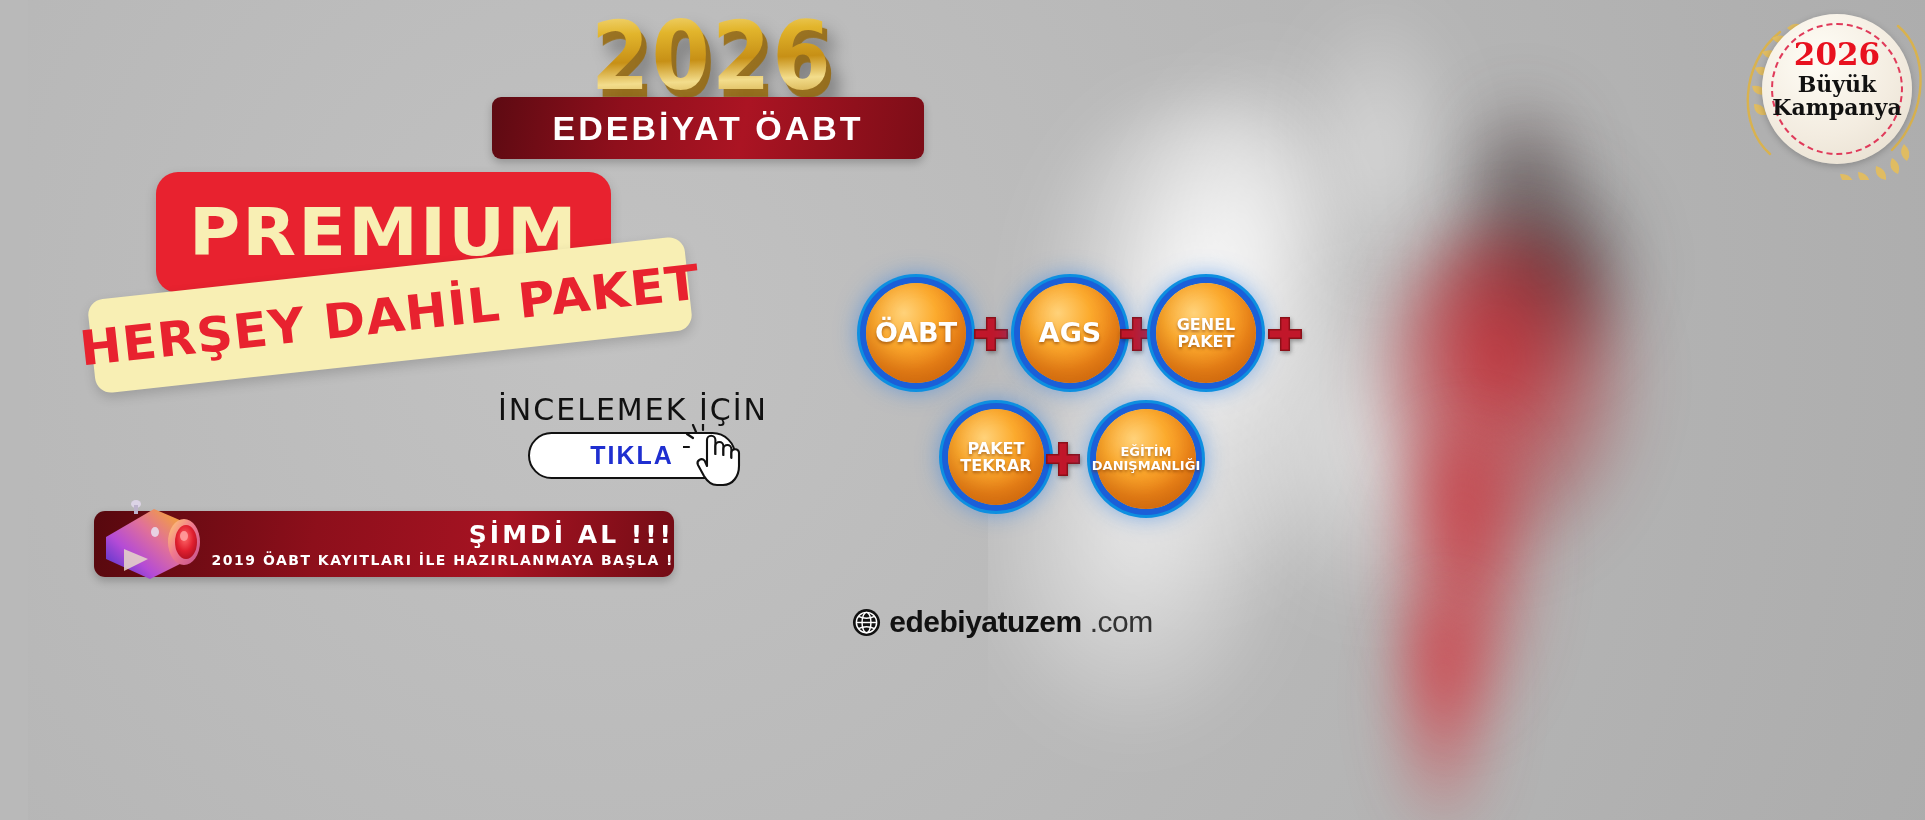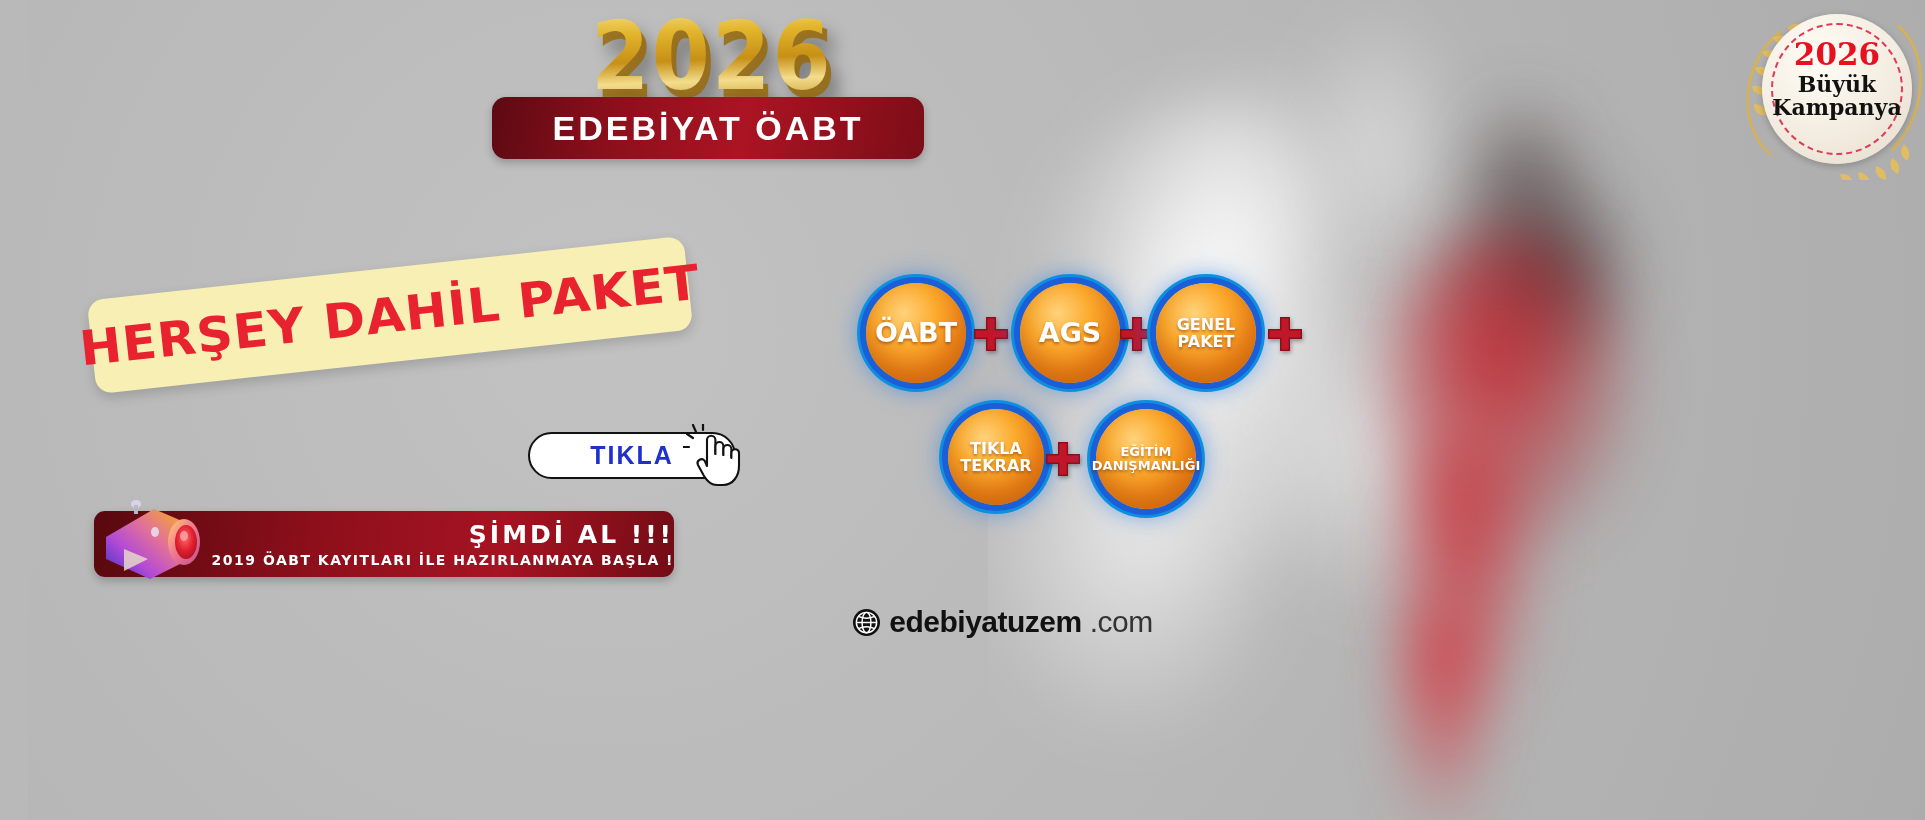--- a/index.html
+++ b/index.html
@@ -55,21 +55,21 @@
     -webkit-background-clip:text; background-clip:text; color:transparent;
     text-shadow:0 0 0 rgba(0,0,0,0);
     filter:drop-shadow(5px 7px 0 rgba(150,105,10,.85)) drop-shadow(9px 12px 8px rgba(0,0,0,.32));
     transform:scaleY(1.12);
   }
 
   
   #edebiyat-bar {
     position:absolute; left:464px; top:97px; width:432px; height:62px;
     background:linear-gradient(100deg,#5d0a12 0%,#8f0f1c 30%,#ab1423 58%,#7c0d17 100%);
-    border-radius:14px;
+    border-radius:9px;
     box-shadow:0 4px 9px rgba(0,0,0,.22);
     display:flex; align-items:center; justify-content:center;
   }
   #edebiyat-bar span {
     color:#fff; font-size:34px; font-weight:bold; letter-spacing:3px;
   }
 
   
   #premium-box {
     position:absolute; left:128px; top:172px; width:455px; height:121px;
@@ -215,25 +215,29 @@
     <div class="smoke-red sr3"></div>
     <div class="smoke-red sr4"></div>
   </div>
 
   <div id="year-2026">2026</div>
 
   <div id="edebiyat-bar">
     <span>EDEBİYAT ÖABT</span>
   </div>
 
+  <div id="premium-box">
+    <span>PREMIUM</span>
+  </div>
 
   <div id="herseydahil-box">
     <span>HERŞEY DAHİL PAKET</span>
   </div>
 
+  <div id="cta-kicker">İNCELEMEK İÇİN</div>
   <div id="tikla-button">
     <span>TIKLA</span>
   </div>
   <svg id="click-hand" viewBox="0 0 60 64">
     <g stroke="#111" stroke-width="2.1" fill="#fff" stroke-linejoin="round" stroke-linecap="round">
       <path d="M24 30 V16 a4.2 4.2 0 0 1 8.4 0 V30"></path>
       <path d="M32.4 30 V22 a4 4 0 0 1 8 0 V31"></path>
       <path d="M40.4 31 V25 a4 4 0 0 1 8 0 V34"></path>
       <path d="M48.4 34 v-5 a3.8 3.8 0 0 1 7.6 0 v13 c0 10-6 19-16 19 h-6 c-6 0-10-4-13-9 l-6-11 a4 4 0 0 1 6.6-4.4 L24 42 V30"></path>
     </g>
@@ -296,21 +300,21 @@
 
   <div class="bubble" id="b-genel">
     <span>GENEL PAKET</span>
   </div>
   <svg class="plus" id="p3" viewBox="0 0 34 34">
     <path d="M12 0 H22 V12 H34 V22 H22 V34 H12 V22 H0 V12 H12 Z" fill="#8c1018"></path>
     <path d="M13.4 1.6 H20.6 V13.4 H32.4 V20.6 H20.6 V32.4 H13.4 V20.6 H1.6 V13.4 H13.4 Z" fill="#c1172a"></path>
   </svg>
 
   <div class="bubble" id="b-sarmal">
-    <span>TIKLA TEKRAR</span>
+    <span>PAKET TEKRAR</span>
   </div>
   <svg class="plus" id="p4" viewBox="0 0 34 34">
     <path d="M12 0 H22 V12 H34 V22 H22 V34 H12 V22 H0 V12 H12 Z" fill="#8c1018"></path>
     <path d="M13.4 1.6 H20.6 V13.4 H32.4 V20.6 H20.6 V32.4 H13.4 V20.6 H1.6 V13.4 H13.4 Z" fill="#c1172a"></path>
   </svg>
 
   <div class="bubble" id="b-egitim">
     <span>EĞİTİM DANIŞMANLIĞI</span>
   </div>
 

